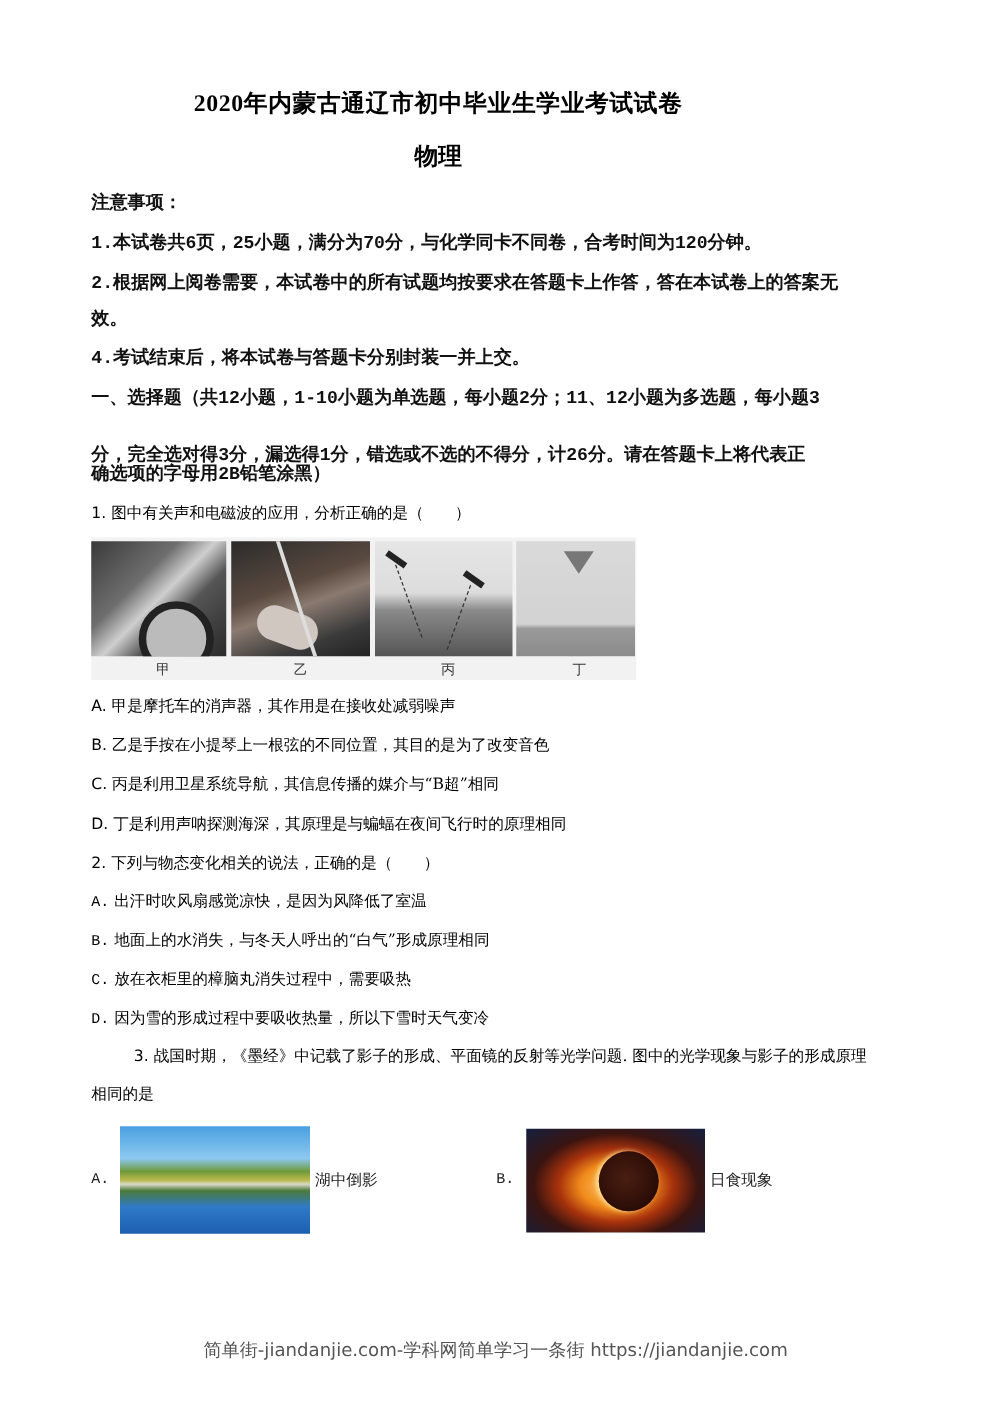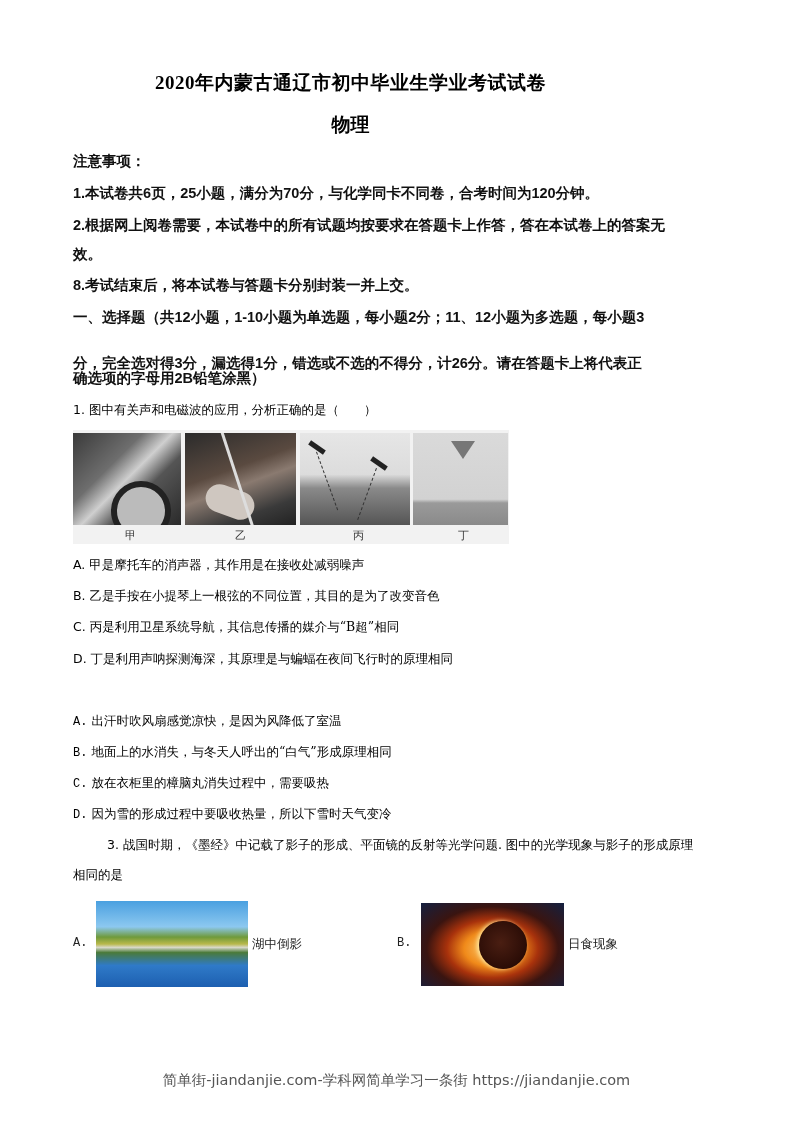--- a/index.html
+++ b/index.html
@@ -5,21 +5,21 @@
   html, body { margin: 0; padding: 0; background: #ffffff; }
   body { width: 793px; height: 1122px; position: relative; overflow: hidden; color: #111; }
   .page { position: absolute; left: 0; top: 0; width: 793px; height: 1122px; }
 
   .title { position: absolute; left: 0; width: 701px; text-align: center;
            font-family: "Liberation Serif", "DejaVu Serif", serif; font-weight: bold; color: #000; }
   .title.main { top: 70px; font-size: 19px; letter-spacing: 0.5px; }
   .title.sub { top: 112px; font-size: 19px; }
 
   .bold-line { position: absolute; left: 73px; width: 660px;
-               font-family: Liberation Sans, sans-serif; font-weight: bold;
+               font-family: Liberation Mono, monospace; font-weight: bold;
                font-size: 14.5px; color: #111; white-space: nowrap; }
 
   .q-line { position: absolute; left: 73px; width: 660px;
             font-family: "DejaVu Serif", "Liberation Serif", serif; font-size: 12.5px; color: #000000; white-space: nowrap; }
   .q-line .lbl { font-family: "DejaVu Sans", "Liberation Sans", sans-serif; }
   .q-line .lbl-serif { font-family: "Liberation Mono", "DejaVu Sans Mono", monospace; font-size: 12px; }
 
   
   .fig-strip { position: absolute; left: 73px; top: 430px; width: 436px; height: 114px; background: #f2f2f2; }
   .panel { position: absolute; top: 3px; height: 92px; overflow: hidden; }
@@ -57,21 +57,21 @@
 
 <div class="page">
 
   <div class="title main">2020年内蒙古通辽市初中毕业生学业考试试卷</div>
   <div class="title sub">物理</div>
 
   <div class="bold-line" style="top:152px;">注意事项：</div>
   <div class="bold-line" style="top:184px;">1.本试卷共6页，25小题，满分为70分，与化学同卡不同卷，合考时间为120分钟。</div>
   <div class="bold-line" style="top:216px;">2.根据网上阅卷需要，本试卷中的所有试题均按要求在答题卡上作答，答在本试卷上的答案无</div>
   <div class="bold-line" style="top:245px;">效。</div>
-  <div class="bold-line" style="top:276px;">8.考试结束后，将本试卷与答题卡分别封装一并上交。</div>
+  <div class="bold-line" style="top:276px;">4.考试结束后，将本试卷与答题卡分别封装一并上交。</div>
 
   <div class="bold-line" style="top:308px;">一、选择题（共12小题，1-10小题为单选题，每小题2分；11、12小题为多选题，每小题3</div>
   <div class="bold-line" style="top:338px;margin-top:16px;">分，完全选对得3分，漏选得1分，错选或不选的不得分，计26分。请在答题卡上将代表正</div>
   <div class="bold-line" style="top:369px;">确选项的字母用2B铅笔涂黑）</div>
 
   <div class="q-line" style="top:402px;">
     <span class="lbl">1.</span>
     <span>图中有关声和电磁波的应用，分析正确的是（　　）</span>
   </div>
 
@@ -108,20 +108,24 @@
   </div>
   <div class="q-line" style="top:619px;">
     <span class="lbl">C.</span>
     <span>丙是利用卫星系统导航，其信息传播的媒介与“B超”相同</span>
   </div>
   <div class="q-line" style="top:651px;">
     <span class="lbl">D.</span>
     <span>丁是利用声呐探测海深，其原理是与蝙蝠在夜间飞行时的原理相同</span>
   </div>
 
+  <div class="q-line" style="top:682px;">
+    <span class="lbl">2.</span>
+    <span>下列与物态变化相关的说法，正确的是（　　）</span>
+  </div>
   <div class="q-line" style="top:713px;">
     <span class="lbl-serif">A.</span>
     <span>出汗时吹风扇感觉凉快，是因为风降低了室温</span>
   </div>
   <div class="q-line" style="top:744px;">
     <span class="lbl-serif">B.</span>
     <span>地面上的水消失，与冬天人呼出的“白气”形成原理相同</span>
   </div>
   <div class="q-line" style="top:775px;">
     <span class="lbl-serif">C.</span>

